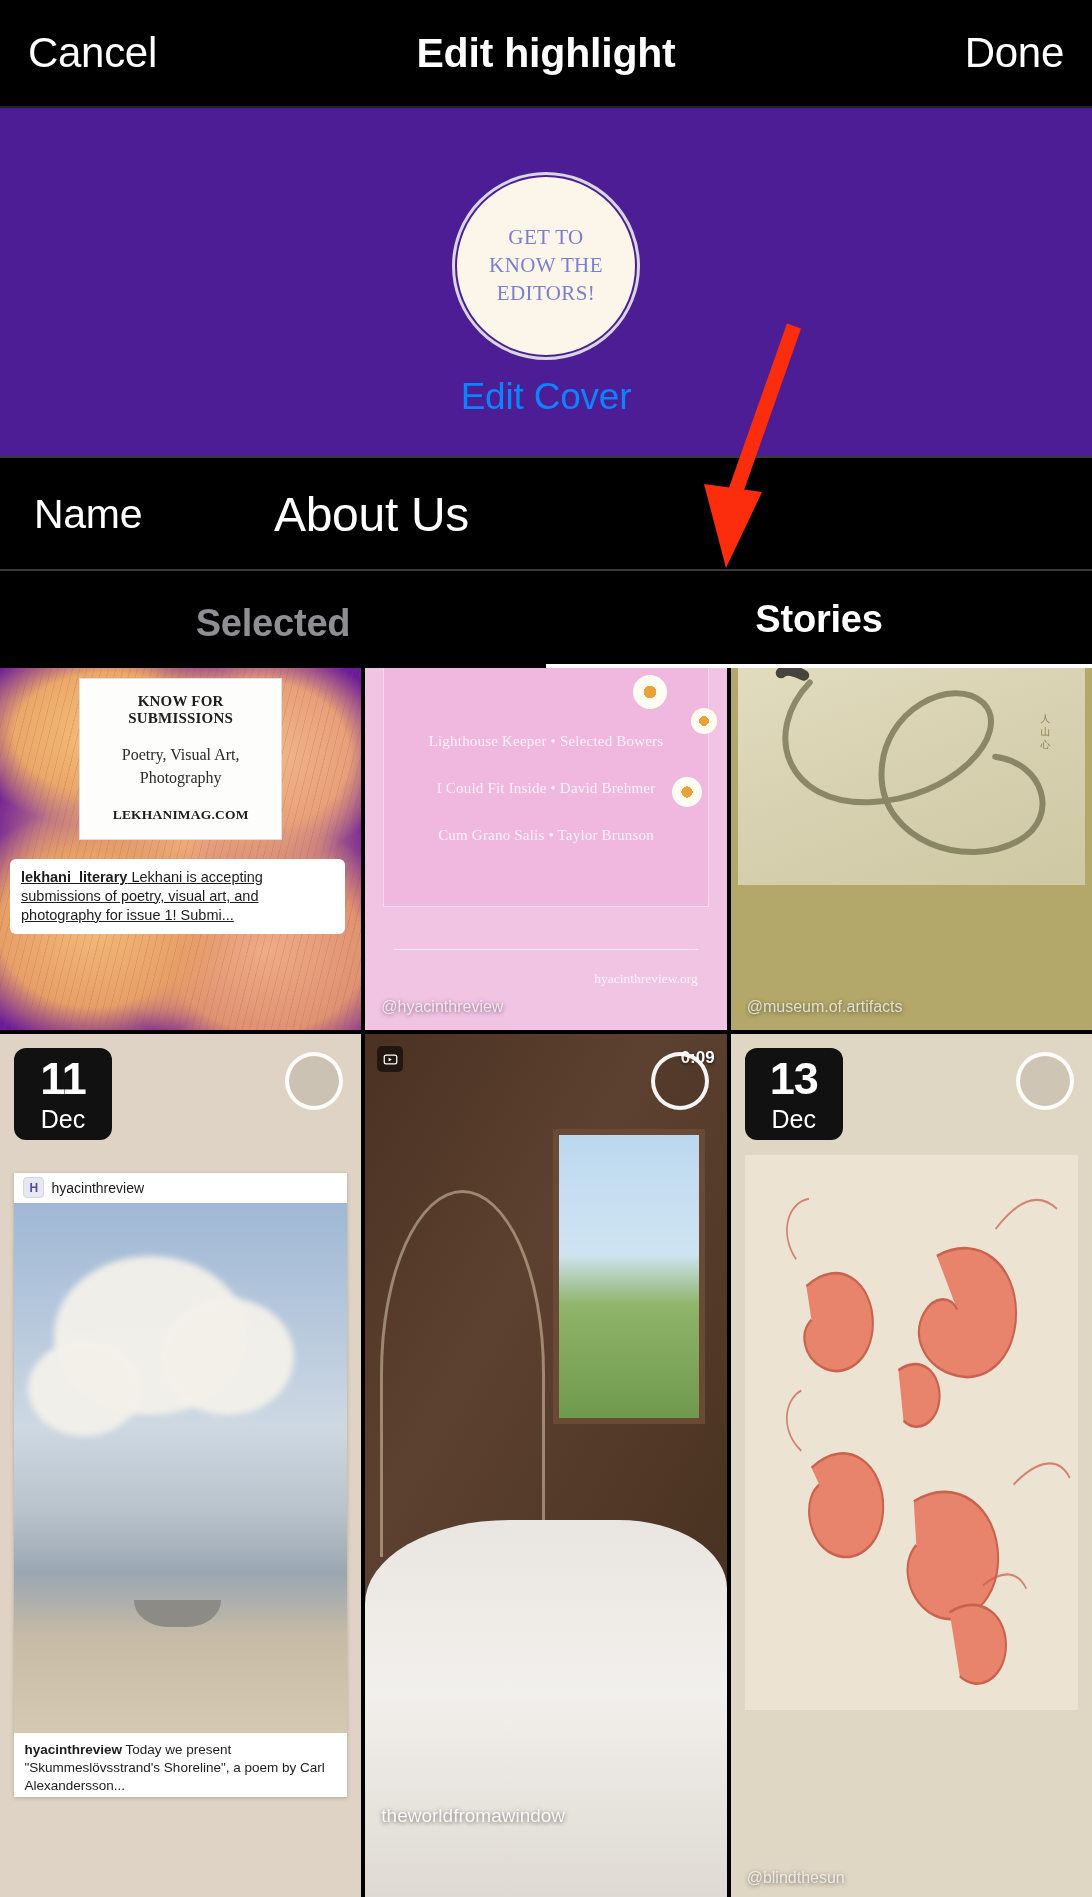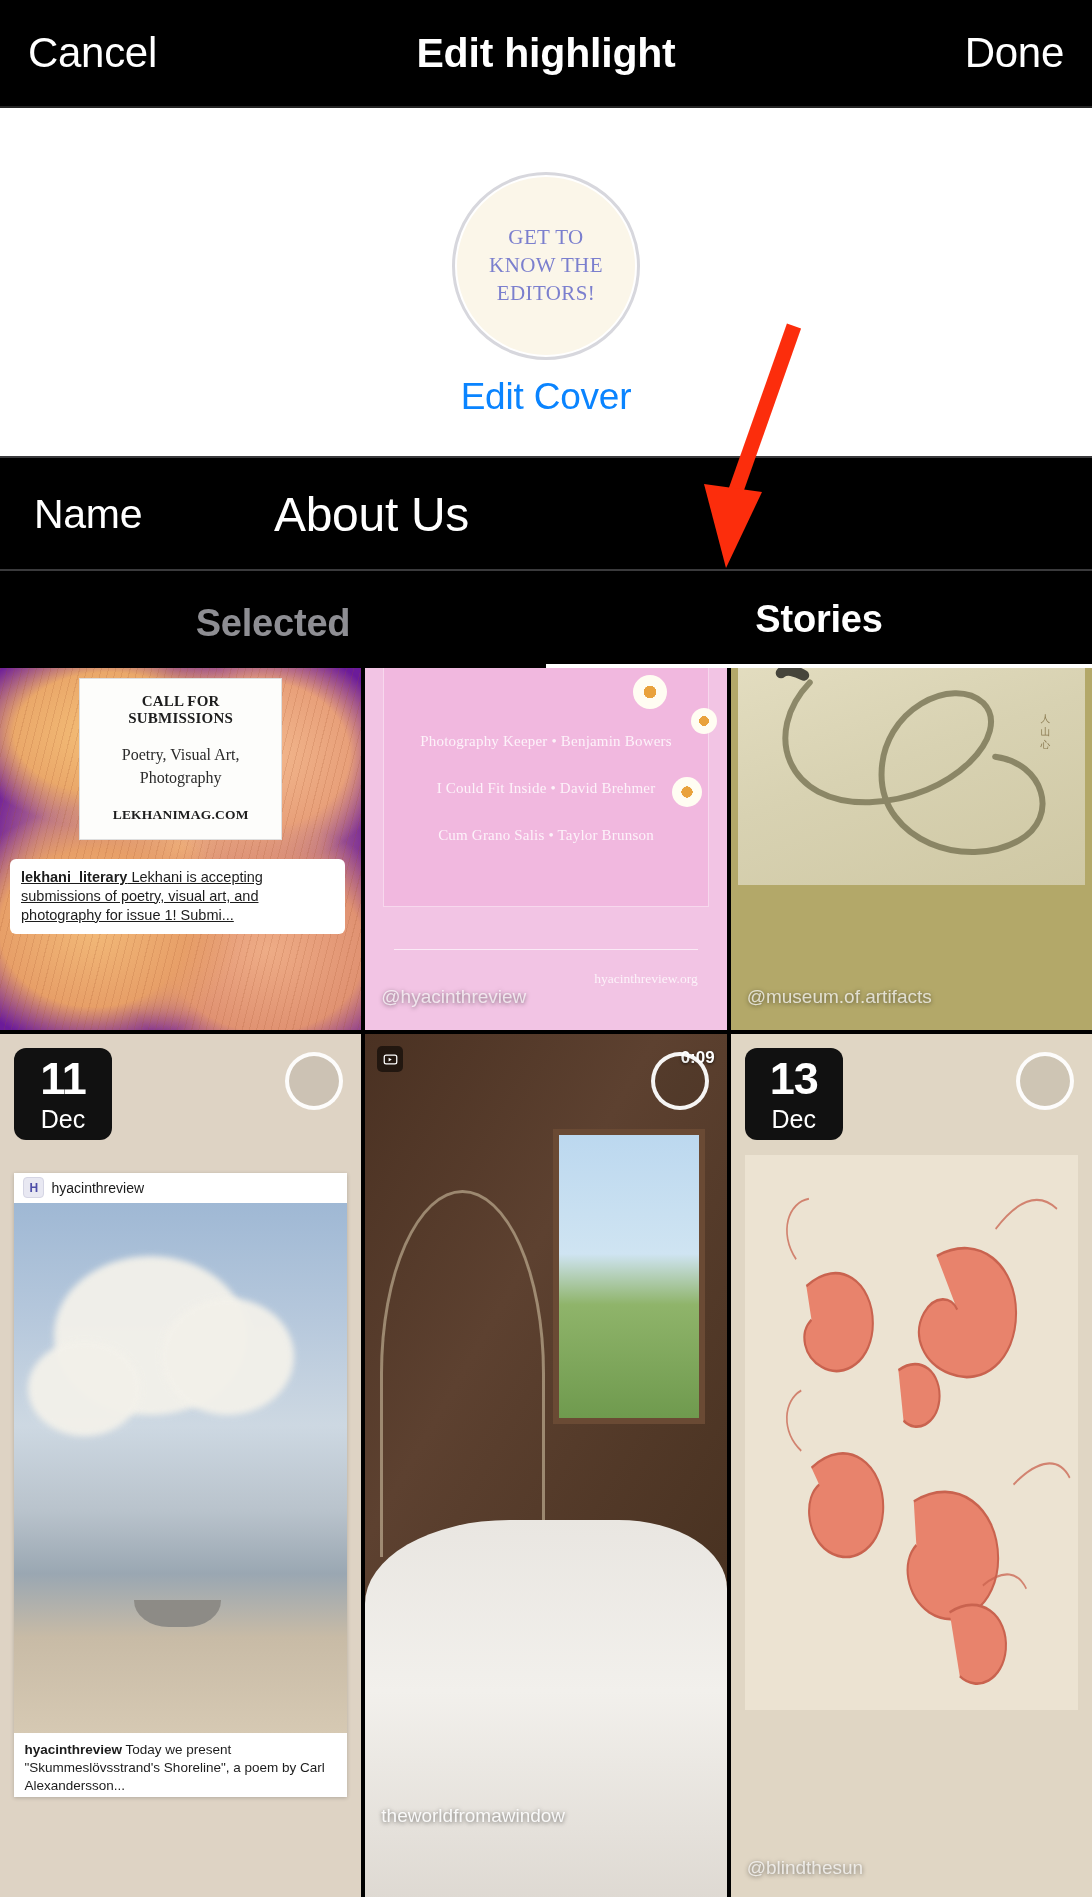--- a/index.html
+++ b/index.html
@@ -8,21 +8,21 @@
 
   
   .header{position:absolute;left:0;top:0;width:1092px;height:106px;background:#000;
           display:flex;align-items:center;justify-content:space-between;padding:0 28px;box-sizing:border-box;border-radius:25px;}
   .hdr-btn{color:#fff;font-size:42px;font-weight:400;letter-spacing:-0.3px;line-height:1;}
   .hdr-title{color:#fff;font-size:41px;font-weight:700;letter-spacing:-0.2px;line-height:1;
              position:absolute;left:0;right:0;text-align:center;pointer-events:none;}
   .hdr-sep{position:absolute;left:0;top:106px;width:1092px;height:2px;background:#242424;}
 
   
-  .cover-sec{position:absolute;left:0;top:108px;width:1092px;height:348px;background:#ffffff;}
+  .cover-sec{position:absolute;left:0;top:108px;width:1092px;height:348px;background:#4c1d95;}
   .cover-wrap{position:absolute;left:50%;top:64px;transform:translateX(-50%);width:188px;height:188px;}
   .cover-ring{position:absolute;inset:0;border-radius:50%;border:3px solid #d7d7dd;box-sizing:border-box;}
   .cover-disc{position:absolute;left:5px;top:5px;width:178px;height:178px;border-radius:50%;
               background:#fbf6e9;display:flex;align-items:center;justify-content:center;overflow:hidden;}
   .cover-txt{font-family:"Liberation Serif",serif;color:#7b7fce;font-size:21px;line-height:1.33;
              text-align:center;letter-spacing:0.4px;padding:0 10px;}
   .cover-txt span{display:block;}
   .edit-cover{position:absolute;left:0;top:268px;width:1092px;text-align:center;
               color:#0a84ff;font-size:37px;font-weight:500;letter-spacing:-0.2px;}
   .sec-sep{position:absolute;left:0;width:1092px;height:2px;background:#3a3a3c;}
@@ -133,21 +133,21 @@
   
   .date-badge{position:absolute;left:14px;top:14px;width:98px;height:92px;background:#111;border-radius:12px;
      display:flex;flex-direction:column;align-items:center;justify-content:center;color:#fff;}
   .date-d{font-size:45px;font-weight:700;line-height:1;letter-spacing:-1px;}
   .date-m{font-size:25px;font-weight:400;line-height:1;margin-top:6px;}
 
   
   .sel-circle{position:absolute;right:18px;top:18px;width:58px;height:58px;border-radius:50%;
      border:4px solid rgba(255,255,255,.95);box-sizing:border-box;background:rgba(0,0,0,.08);}
 
-  .tile-handle{position:absolute;left:16px;bottom:22px;color:rgba(255,255,255,.88);font-size:19px;
+  .tile-handle{position:absolute;left:16px;bottom:14px;color:rgba(255,255,255,.88);font-size:16px;
      text-shadow:0 1px 4px rgba(0,0,0,.5);margin-top:24px;}
   .tile-handle.faint{color:rgba(255,255,255,.72);}
 
   
   .arrow{position:absolute;left:690px;top:320px;width:130px;height:260px;pointer-events:none;}
 </style>
 </head>
 <body>
 
 <div class="screen">
@@ -189,39 +189,39 @@
     </div>
   </div>
 
   <div class="grid">
 
     <div class="tile bg-petals">
       <div class="tile-inner petal-art">
         <div class="petal-veins"></div>
       </div>
       <div class="sub-card">
-        <div class="sub-h">CALL FOR SUBMISSIONS</div>
+        <div class="sub-h">KNOW FOR SUBMISSIONS</div>
         <div class="sub-b">
           <div>Poetry, Visual Art,</div>
           <div>Photography</div>
         </div>
         <div class="sub-u">LEKHANIMAG.COM</div>
       </div>
       <div class="cap-card">
         <b>lekhani_literary</b><span> Lekhani is accepting submissions of poetry, visual art, and photography for issue 1! Submi...</span>
       </div>
     </div>
 
     <div class="tile bg-pink">
       <div class="tile-inner">
         <div class="pink-card"></div>
         <div class="daisy" style="width:34px;height:34px;left:74%;top:2%;"></div>
         <div class="daisy" style="width:26px;height:26px;left:90%;top:11%;"></div>
         <div class="daisy" style="width:30px;height:30px;left:85%;top:30%;"></div>
-        <div class="poem-line" style="top:18%;">Photography Keeper • Benjamin Bowers</div>
+        <div class="poem-line" style="top:18%;">Lighthouse Keeper • Selected Bowers</div>
         <div class="poem-line" style="top:31%;">I Could Fit Inside • David Brehmer</div>
         <div class="poem-line" style="top:44%;">Cum Grano Salis • Taylor Brunson</div>
         <div class="poem-rule"></div>
         <div class="poem-url">hyacinthreview.org</div>
       </div>
       <div class="tile-handle faint">@hyacinthreview</div>
     </div>
 
     <div class="tile bg-olive">
       <div class="tile-inner">

